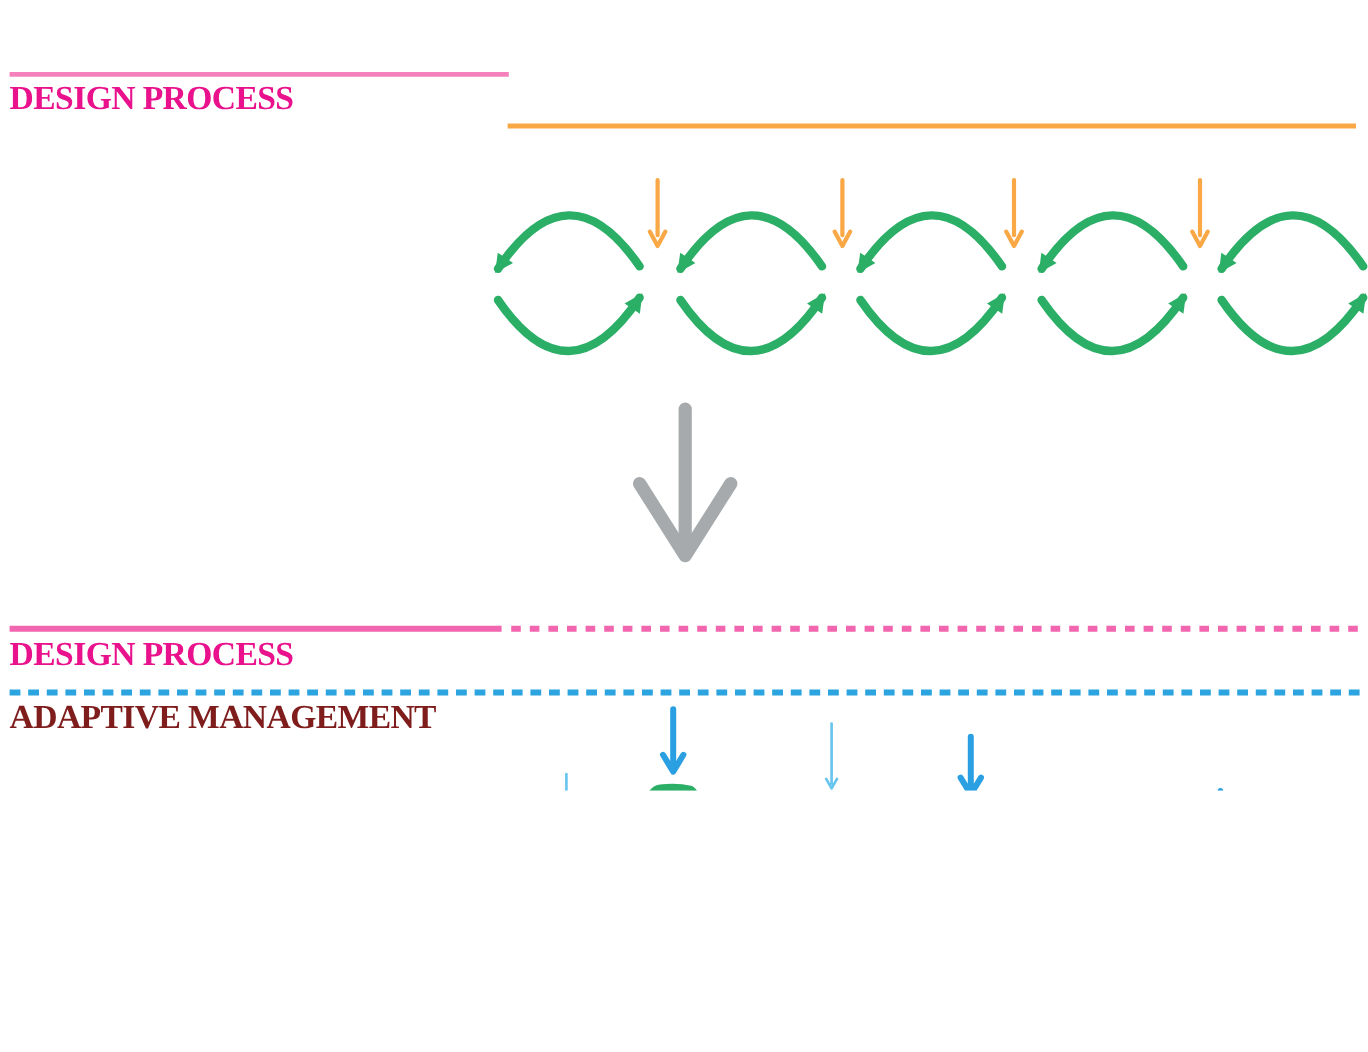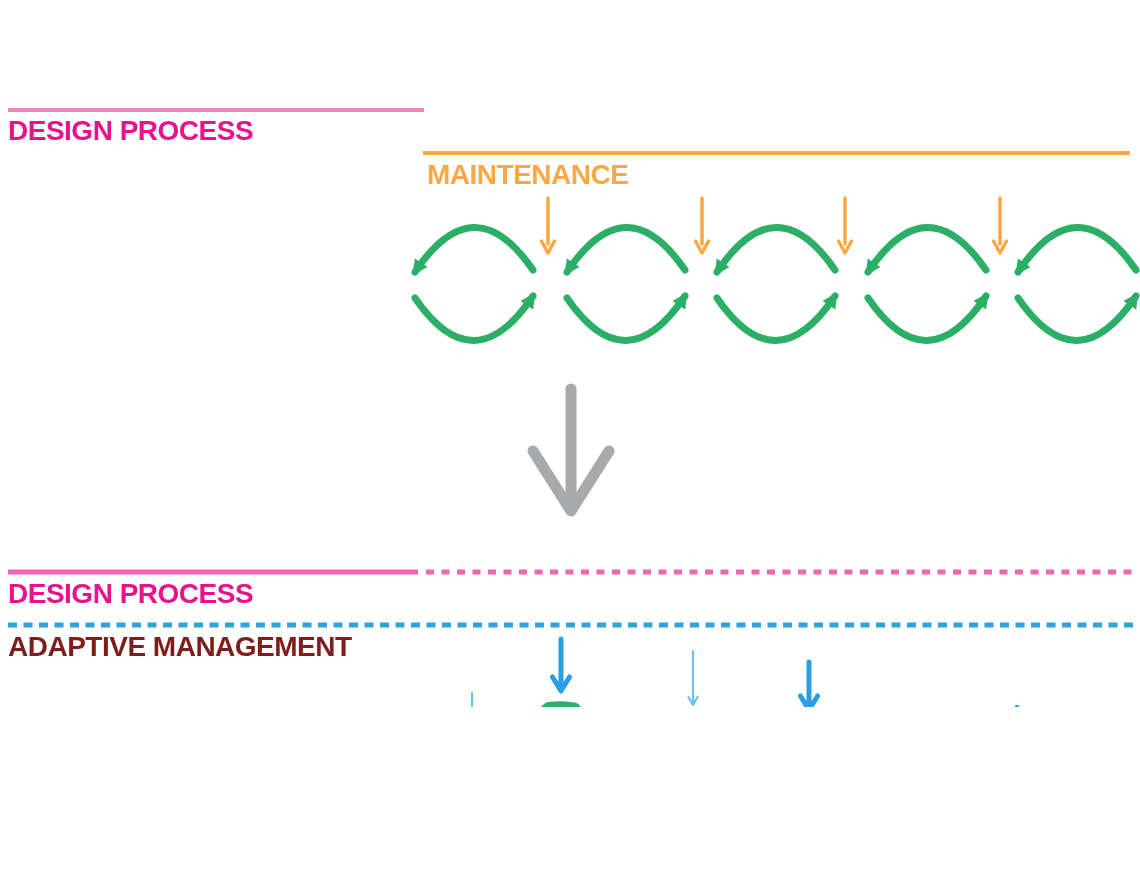--- a/index.html
+++ b/index.html
@@ -1,22 +1,21 @@
 <!DOCTYPE html>
 <html><head>
 <meta charset="utf-8">
 <style>
   html,body{margin:0;padding:0;background:#ffffff;}
   .canvas{
     position:relative;
     width:1140px;height:659px;
     background:#ffffff;
-    font-family:Liberation Sans, sans-serif;
+    font-family:Liberation Serif, serif;
     overflow:hidden;
-    margin-top:48px;
   }
   .label{
     position:absolute;
     font-size:28px;
     font-weight:700;
     letter-spacing:-0.5px;
     line-height:1;
     white-space:nowrap;
   }
   .magenta{color:#E9118C;}
@@ -108,19 +107,18 @@
       <path d="M472,645 L472,694 M467.5,690 L472,698 L476.5,690"></path>
       <path d="M693,603 L693,653 M688.5,649 L693,657 L697.5,649"></path>
       <path d="M913,708 L913,730 M908.5,726 L913,734 L917.5,726"></path>
       <path d="M506,816 L506,780 M501.5,784 L506,776 L510.5,784"></path>
       <path d="M759,849 L759,813 M754.5,817 L759,809 L763.5,817"></path>
     </g>
   </svg>
 
   <div id="dp-top" class="label magenta">DESIGN PROCESS</div>
 
-  <div id="maint" class="label orange-text">MAINTENANCE</div>
 
   <div id="dp-bottom" class="label magenta">DESIGN PROCESS</div>
 
   <div id="adapt" class="label blue-text">ADAPTIVE MANAGEMENT</div>
 
 </div>
 
 </body></html>

